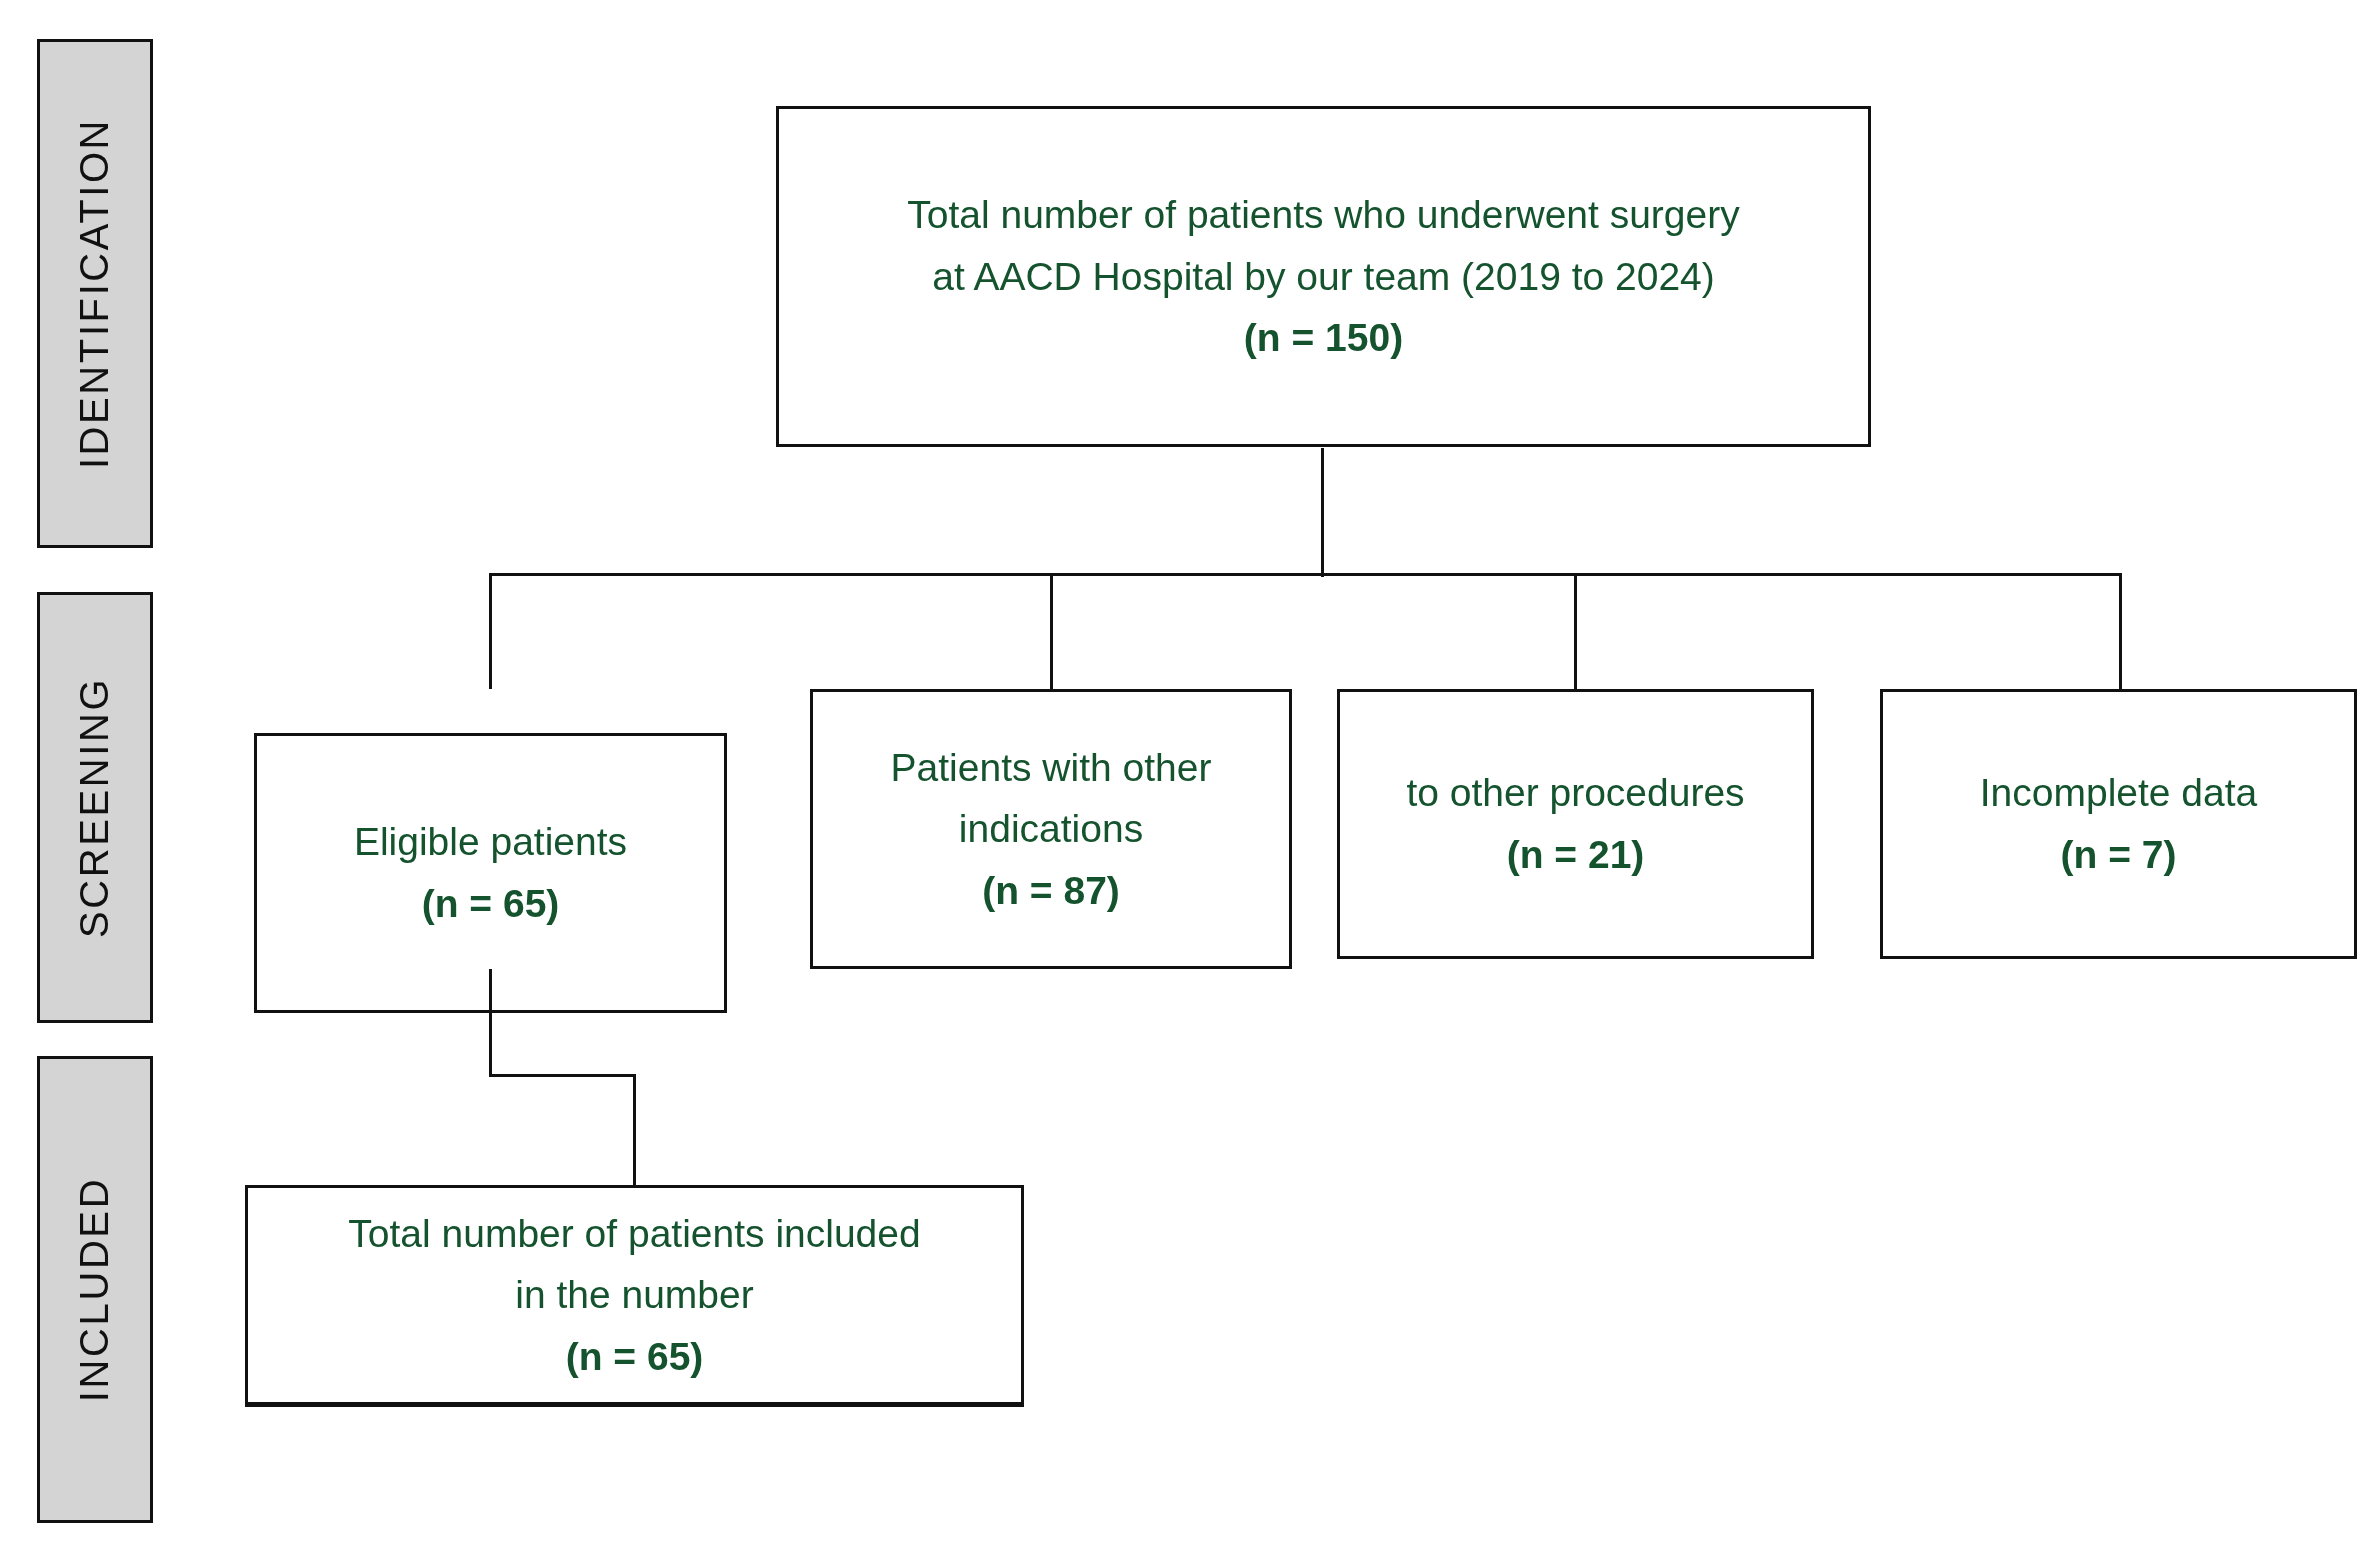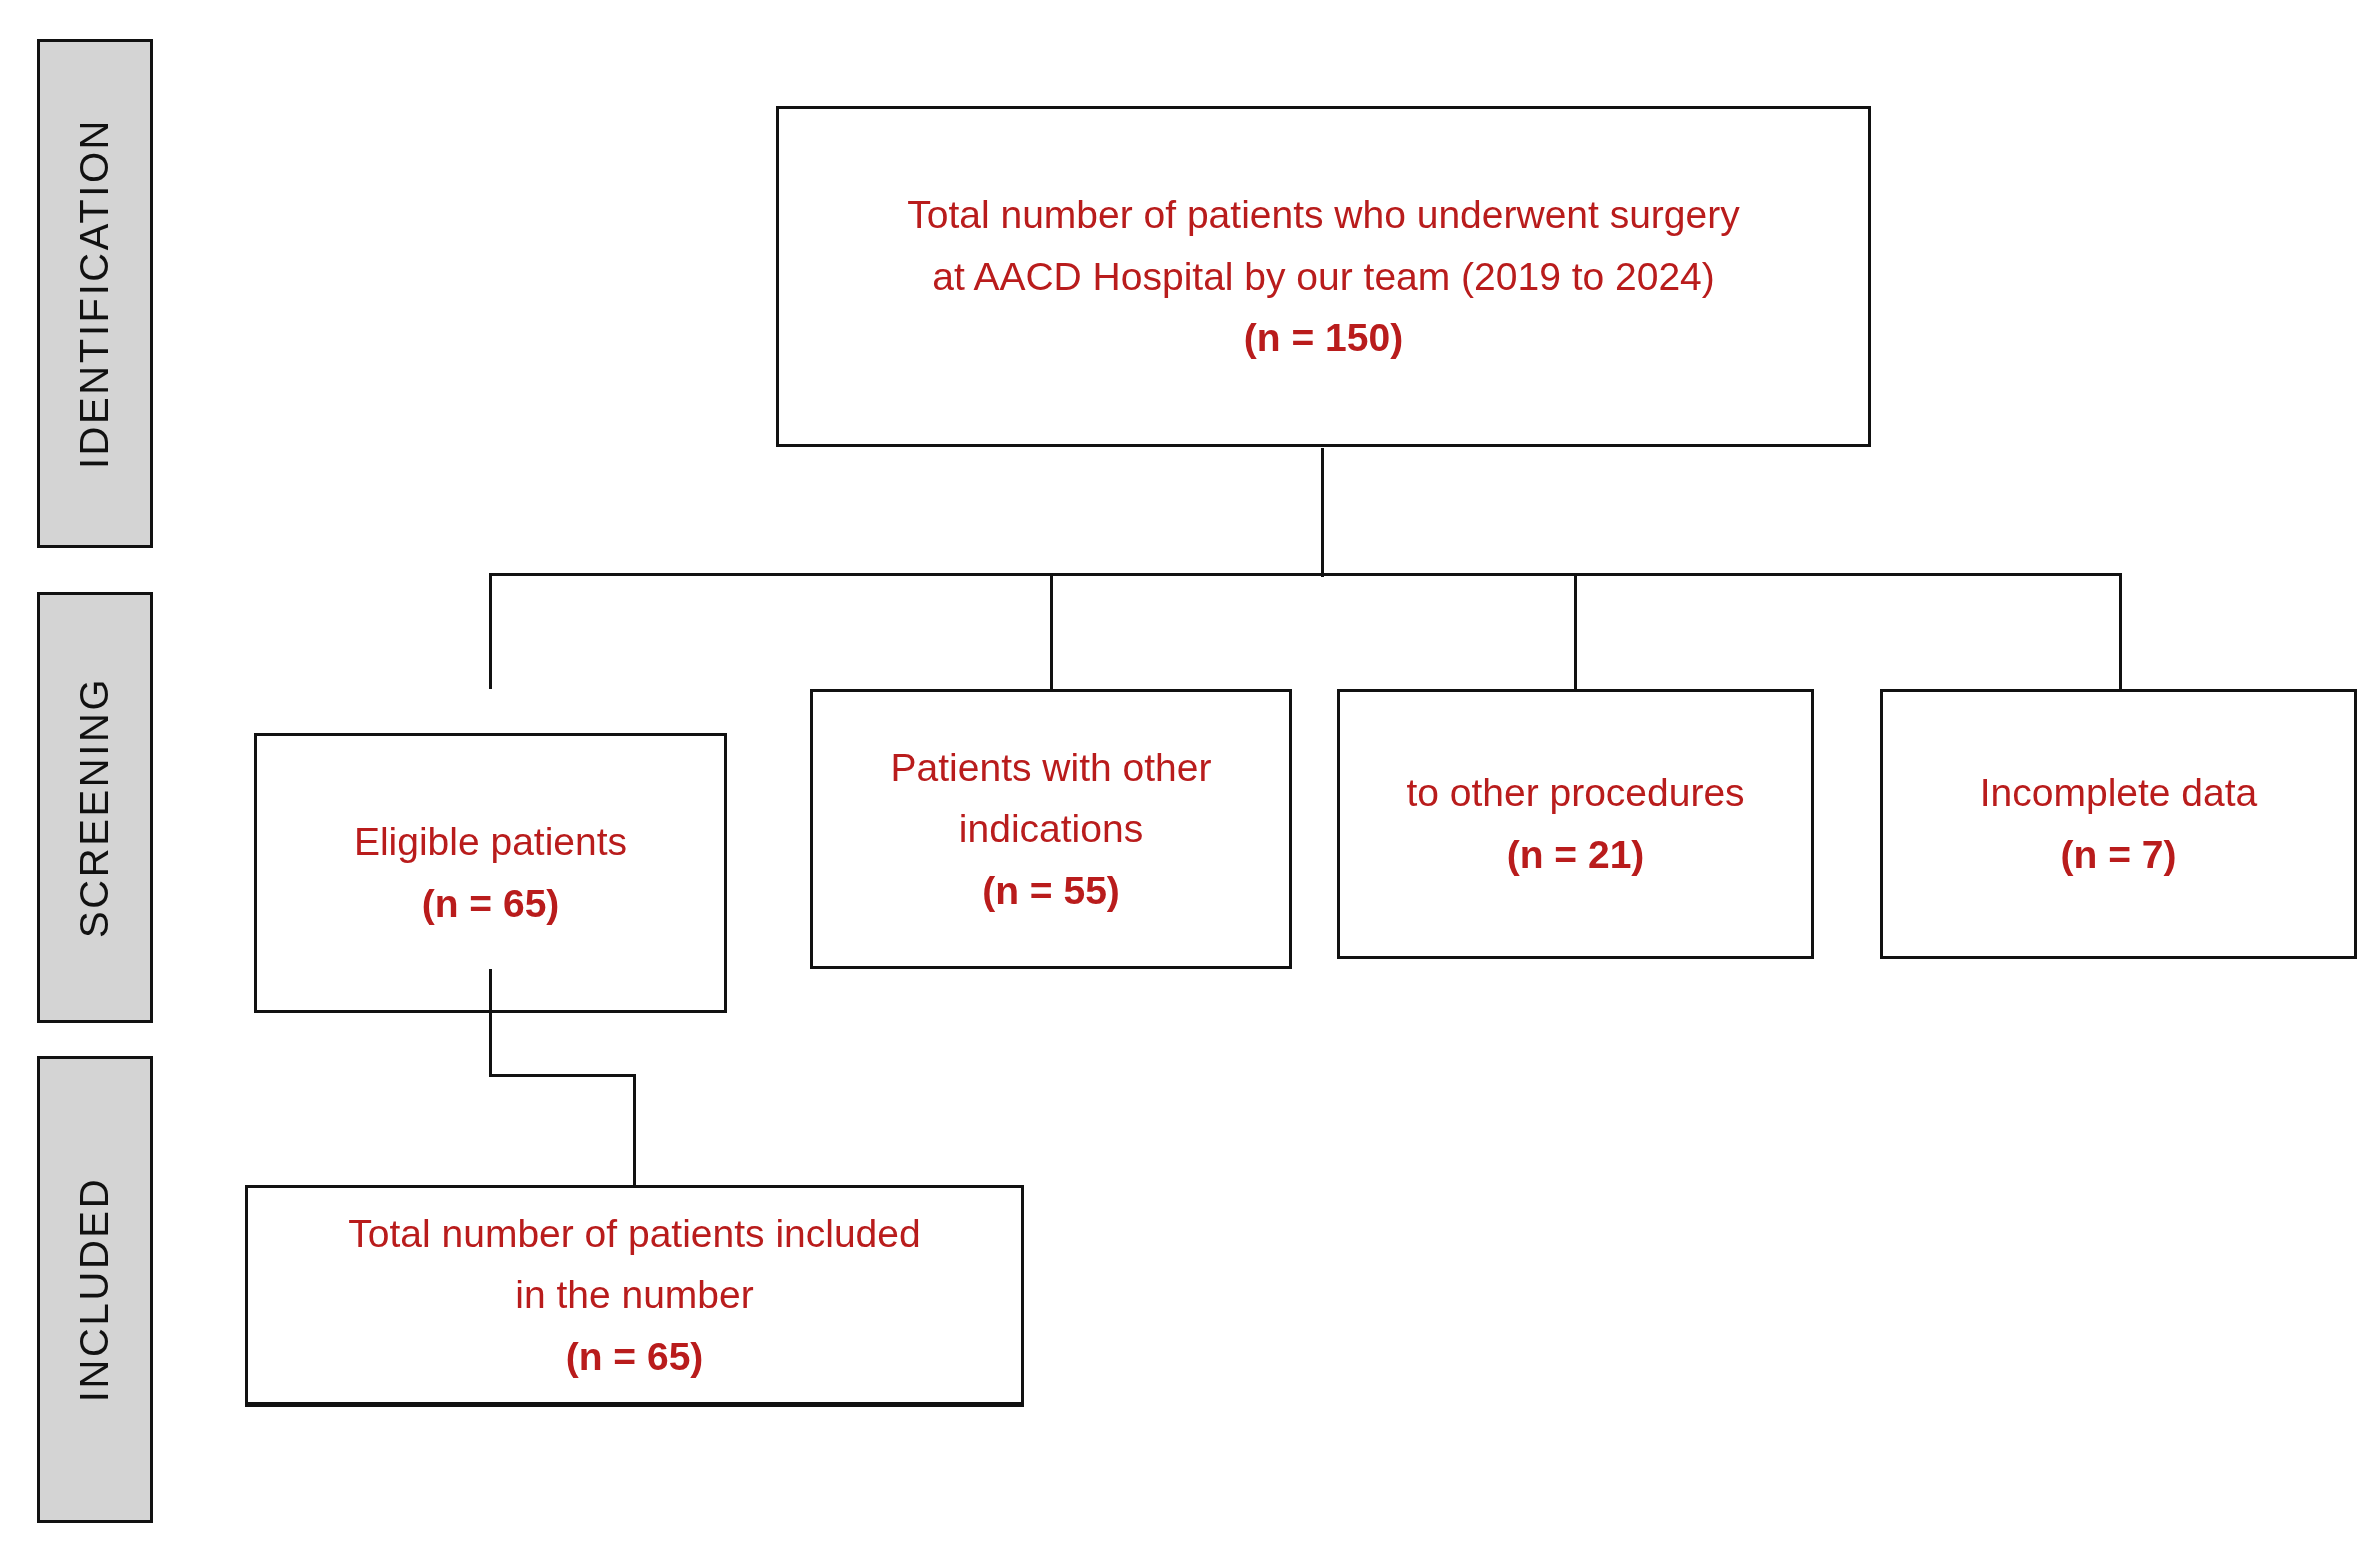--- a/index.html
+++ b/index.html
@@ -47,21 +47,21 @@
     box-sizing: border-box;
     background: #ffffff;
     border: 3.2px solid #111111;
     display: flex;
     flex-direction: column;
     align-items: center;
     justify-content: center;
     text-align: center;
     font-size: 39px;
     line-height: 1.58;
-    color: #b91c1c;
+    color: #14532d;
   }
   .box-total      { left: 776px; top: 106px;  width: 1095px; height: 341px; }
   .box-eligible   { left: 254px;  top: 689px; width: 473px;  height: 280px; margin-top: 44px; }
   .box-indications{ left: 810px; top: 689px; width: 482px;  height: 280px; }
   .box-procedures { left: 1337px; top: 689px; width: 477px;  height: 270px; }
   .box-incomplete { left: 1880px; top: 689px; width: 477px;  height: 270px; }
   .box-included   { left: 245px;  top: 1185px; width: 779px; height: 222px; border-bottom-width: 5.2px; justify-content: center; }
   .n-line { font-weight: 700; }
 
   
@@ -101,21 +101,21 @@
   </div>
 
   <div class="box box-eligible">
     <div>Eligible patients</div>
     <div class="n-line">(n = 65)</div>
   </div>
 
   <div class="box box-indications">
     <div>Patients with other</div>
     <div>indications</div>
-    <div class="n-line">(n = 55)</div>
+    <div class="n-line">(n = 87)</div>
   </div>
 
   <div class="box box-procedures">
     <div>to other procedures</div>
     <div class="n-line">(n = 21)</div>
   </div>
 
   <div class="box box-incomplete">
     <div>Incomplete data</div>
     <div class="n-line">(n = 7)</div>

